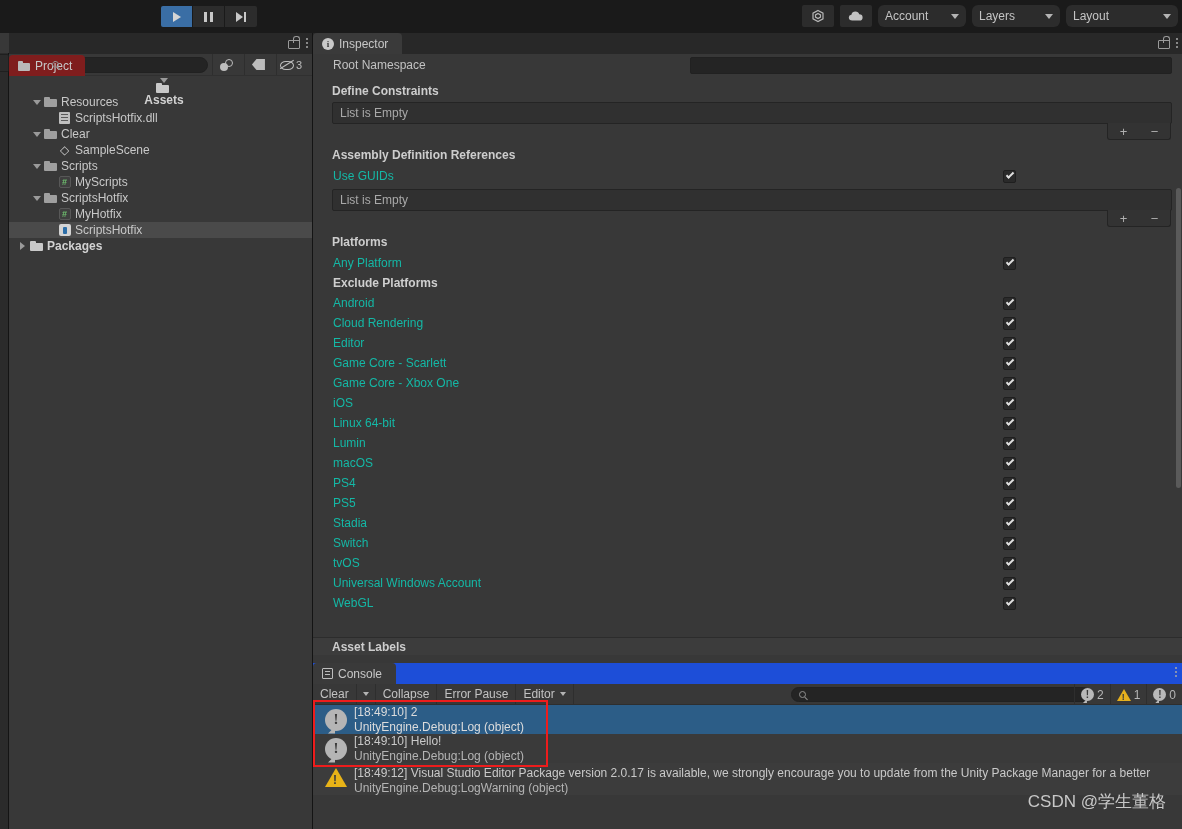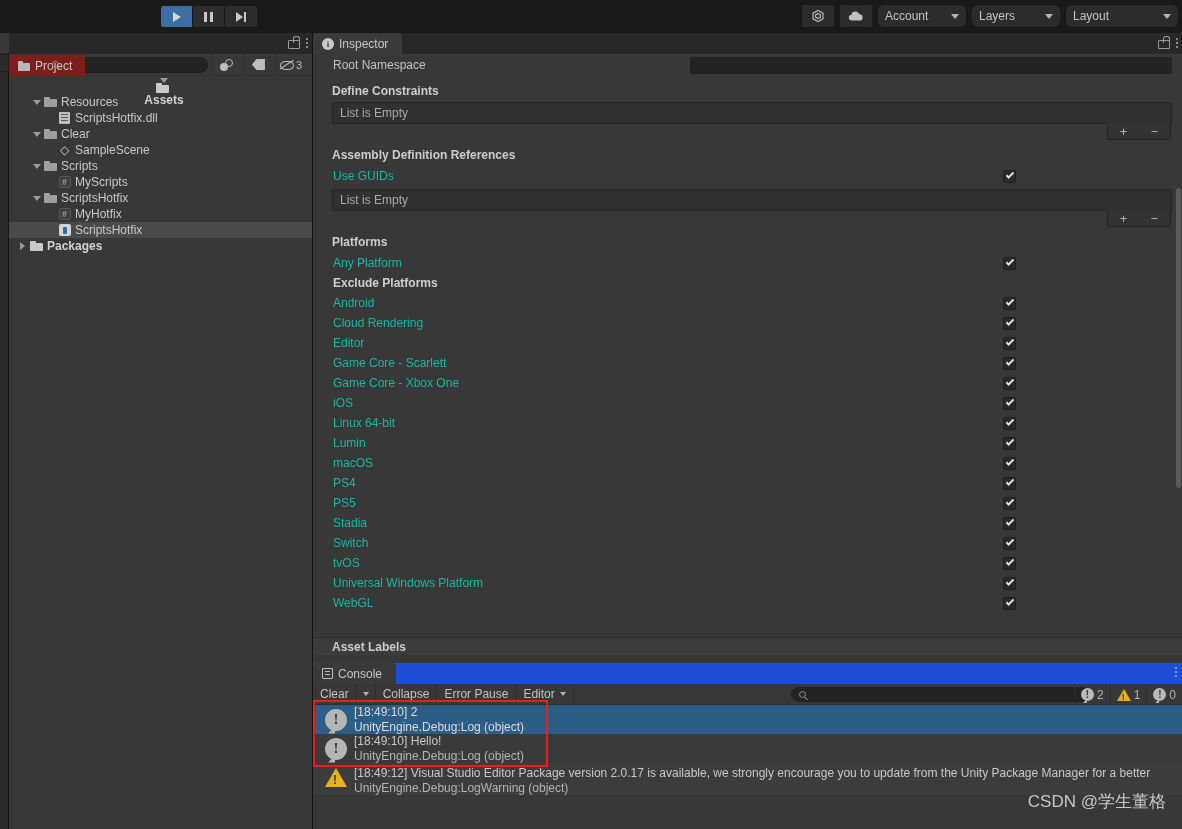--- a/index.html
+++ b/index.html
@@ -578,21 +578,21 @@
               <span class="mk"></span>
             </span>
           </div>
           <div class="row-check">
             <span class="lbl">tvOS</span>
             <span class="cb">
               <span class="mk"></span>
             </span>
           </div>
           <div class="row-check">
-            <span class="lbl">Universal Windows Platform</span>
+            <span class="lbl">Universal Windows Account</span>
             <span class="cb">
               <span class="mk"></span>
             </span>
           </div>
           <div class="row-check">
             <span class="lbl">WebGL</span>
             <span class="cb">
               <span class="mk"></span>
             </span>
           </div>

